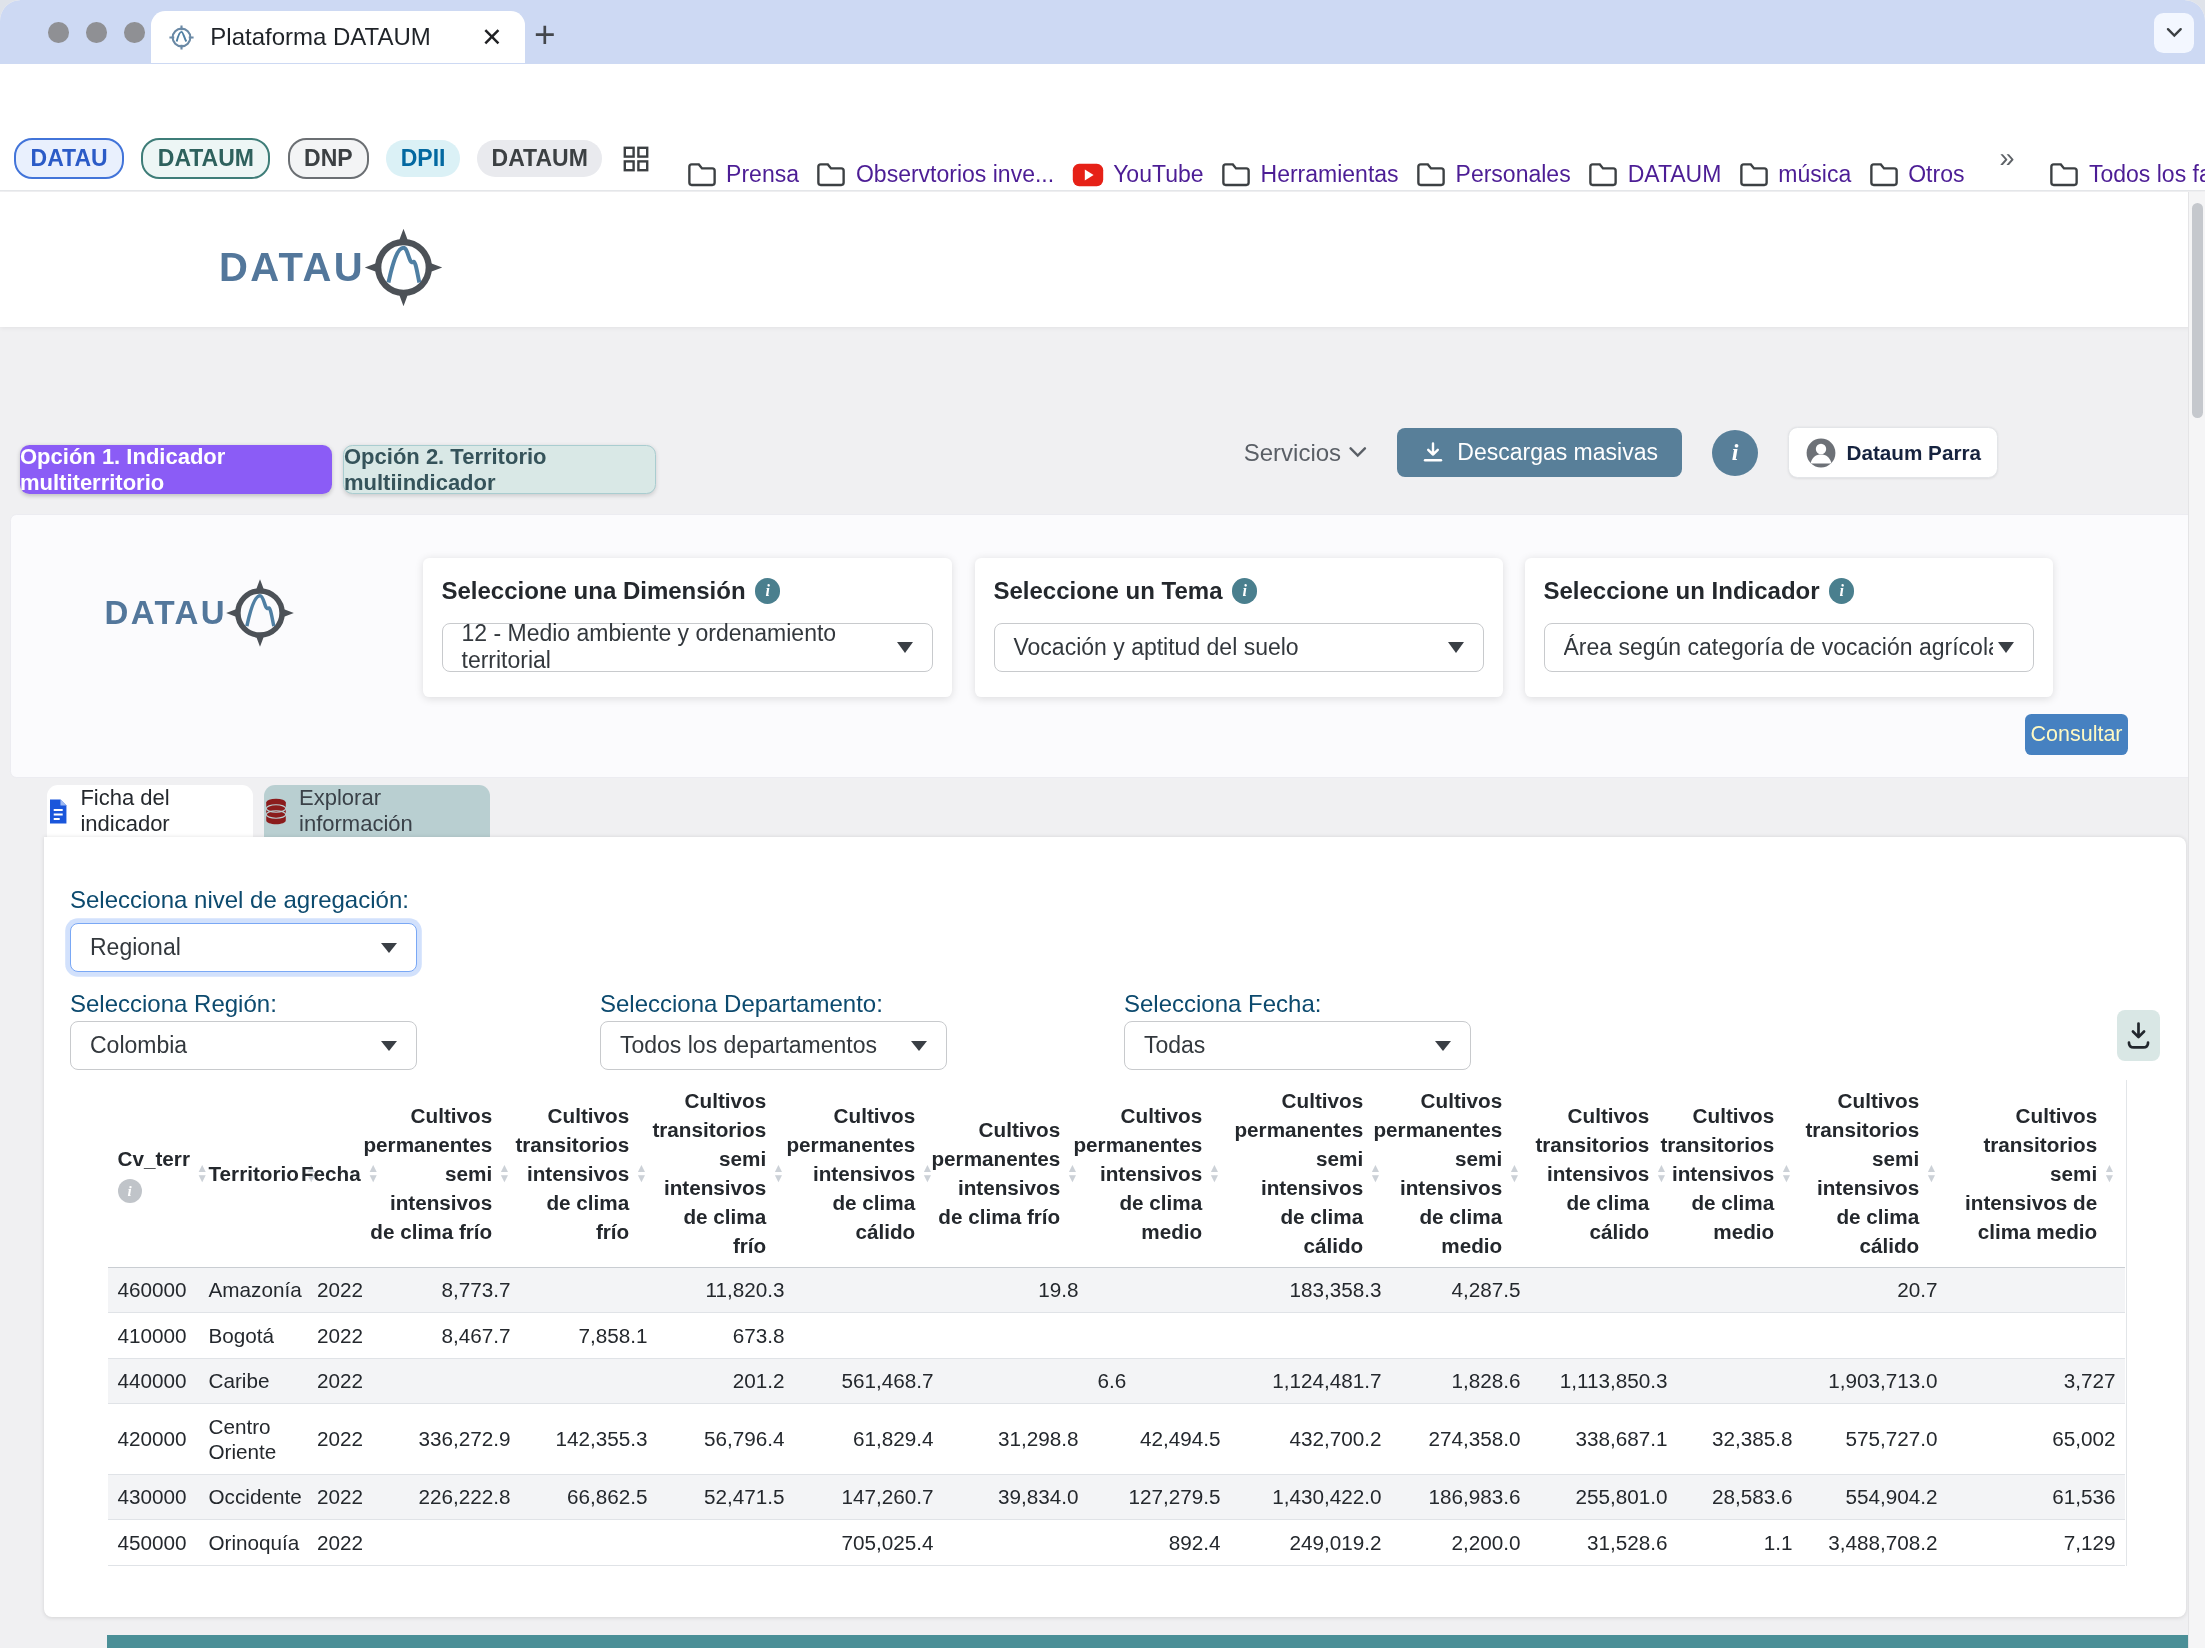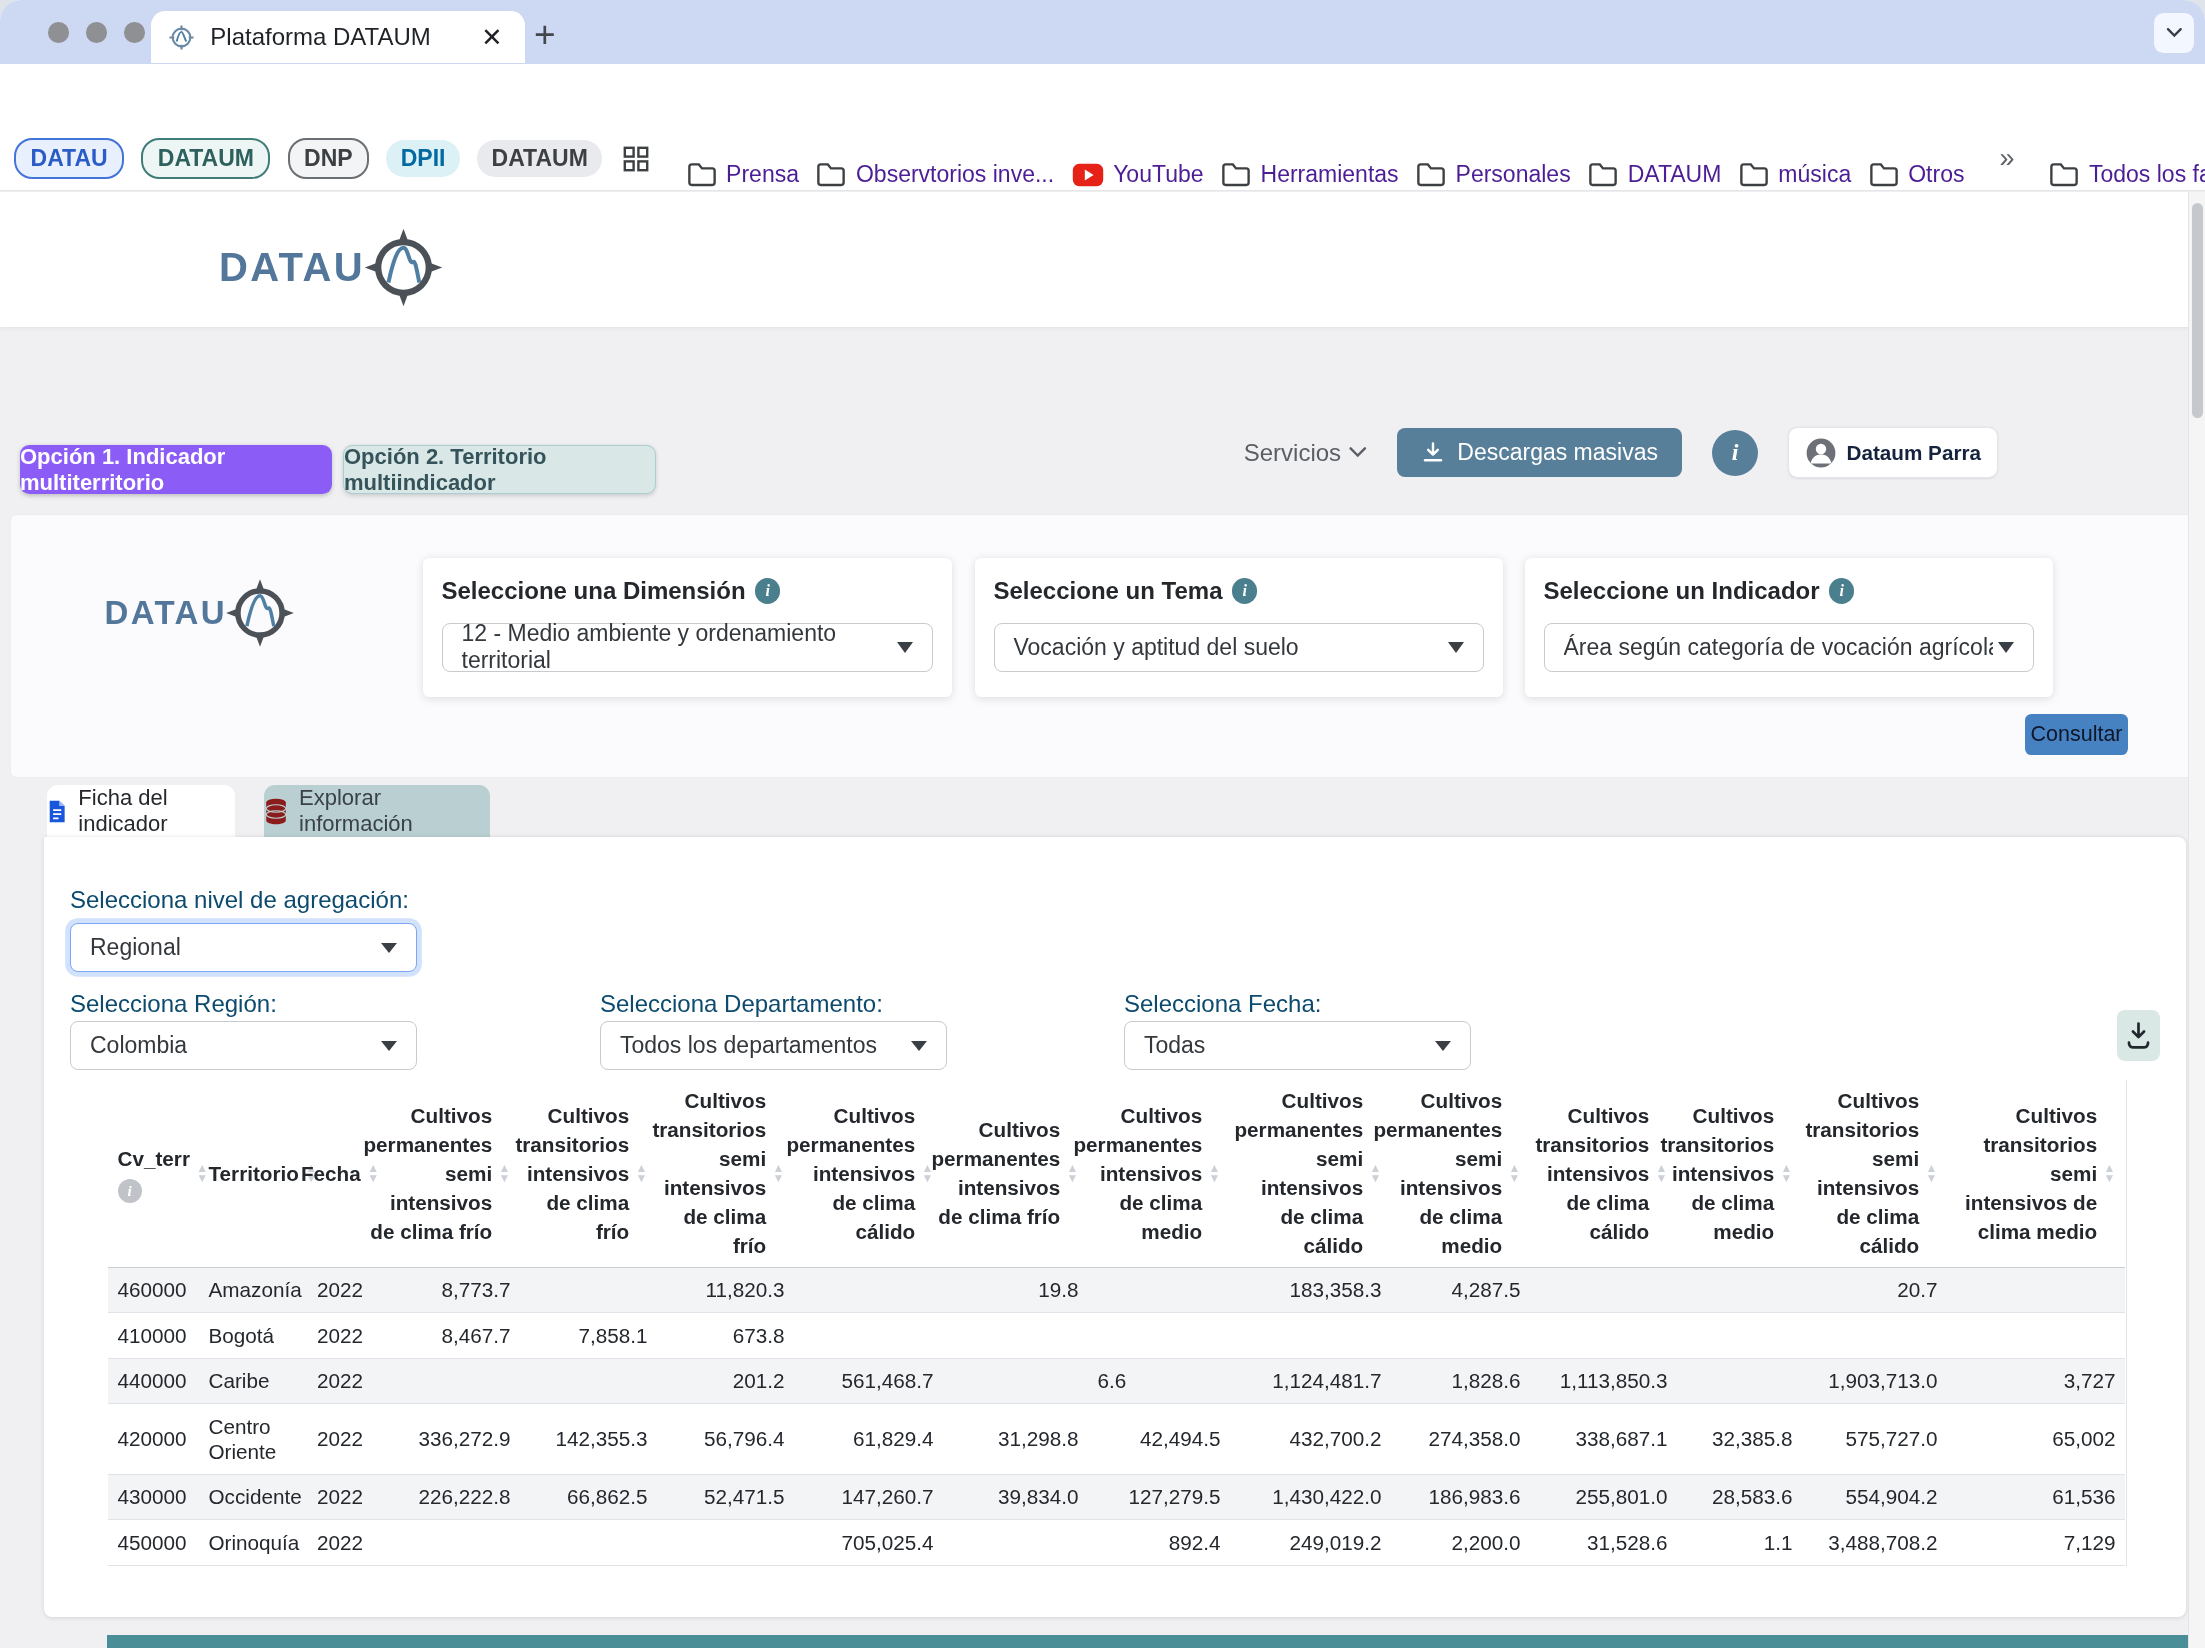--- a/index.html
+++ b/index.html
@@ -63,24 +63,24 @@
   
   .filterpanel{position:absolute;left:9.5px;top:514px;width:2186px;height:262px;background:#fbfbfd;border:0.8px solid #ececf1;border-radius:6.4px;}
   .selcard{position:absolute;background:#fff;border-radius:6.4px;box-shadow:0 1.6px 8px rgba(0,0,0,.12);height:139px;box-sizing:border-box;padding:19px;}
   .sellabel{display:flex;align-items:center;gap:9.5px;font-size:24px;font-weight:bold;color:#24282d;}
   .selbox{margin-top:17.5px;height:49px;border:1.6px solid #c8cacd;border-radius:8px;display:flex;align-items:center;
           padding:0 19px;box-sizing:border-box;font-size:23px;color:#33383d;position:relative;background:#fff;}
   .caret{position:absolute;right:19px;top:50%;margin-top:-4.8px;width:0;height:0;border-left:8.7px solid transparent;
          border-right:8.7px solid transparent;border-top:11px solid #3a3f45;}
   .mini-info{width:25.4px;height:25.4px;border-radius:50%;background:#4a7f8e;color:#fff;display:inline-flex;align-items:center;
              justify-content:center;font-size:16px;font-weight:bold;font-family:"Liberation Serif",serif;font-style:italic;flex:none;}
-  .btn-consultar{position:absolute;left:2025px;top:714px;width:103px;height:41px;background:#4681c1;color:#0f172a;
+  .btn-consultar{position:absolute;left:2025px;top:714px;width:103px;height:41px;background:#4681c1;color:#fef9c3;
                  border-radius:6.4px;font-size:21.5px;display:flex;align-items:center;justify-content:center;}
   
-  .tab-ficha{position:absolute;left:47px;top:785px;width:188px;height:52px;background:#fff;border-radius:11px 11px 0 0;
+  .tab-ficha{position:absolute;left:47px;top:785px;width:206px;height:52px;background:#fff;border-radius:11px 11px 0 0;
              display:flex;align-items:center;justify-content:center;gap:11px;font-size:22px;color:#24282d;}
   .tab-explorar{position:absolute;left:264px;top:785px;width:226px;height:52px;background:#b9cfd1;border-radius:11px 11px 0 0;
              display:flex;align-items:center;justify-content:center;gap:11px;font-size:22px;color:#3a4148;}
   .card{position:absolute;left:44px;top:837px;width:2142px;height:780px;background:#fff;border-radius:0 8px 8px 8px;
         box-shadow:0 0.8px 4px rgba(0,0,0,.12);}
   .flabel{position:absolute;font-size:24px;font-weight:normal;color:#0c4a6e;}
   .fselect{position:absolute;width:347px;height:49px;border:1.6px solid #c8cacd;border-radius:8px;background:#fff;
            display:flex;align-items:center;padding:0 19px;box-sizing:border-box;font-size:23px;color:#33383d;}
   .fselect.focus{border-color:#7aa8f5;box-shadow:0 0 0 4.8px rgba(92,146,245,.28);}
   .fselect .caret{border-left-width:8px;border-right-width:8px;border-top-width:10.3px;}

